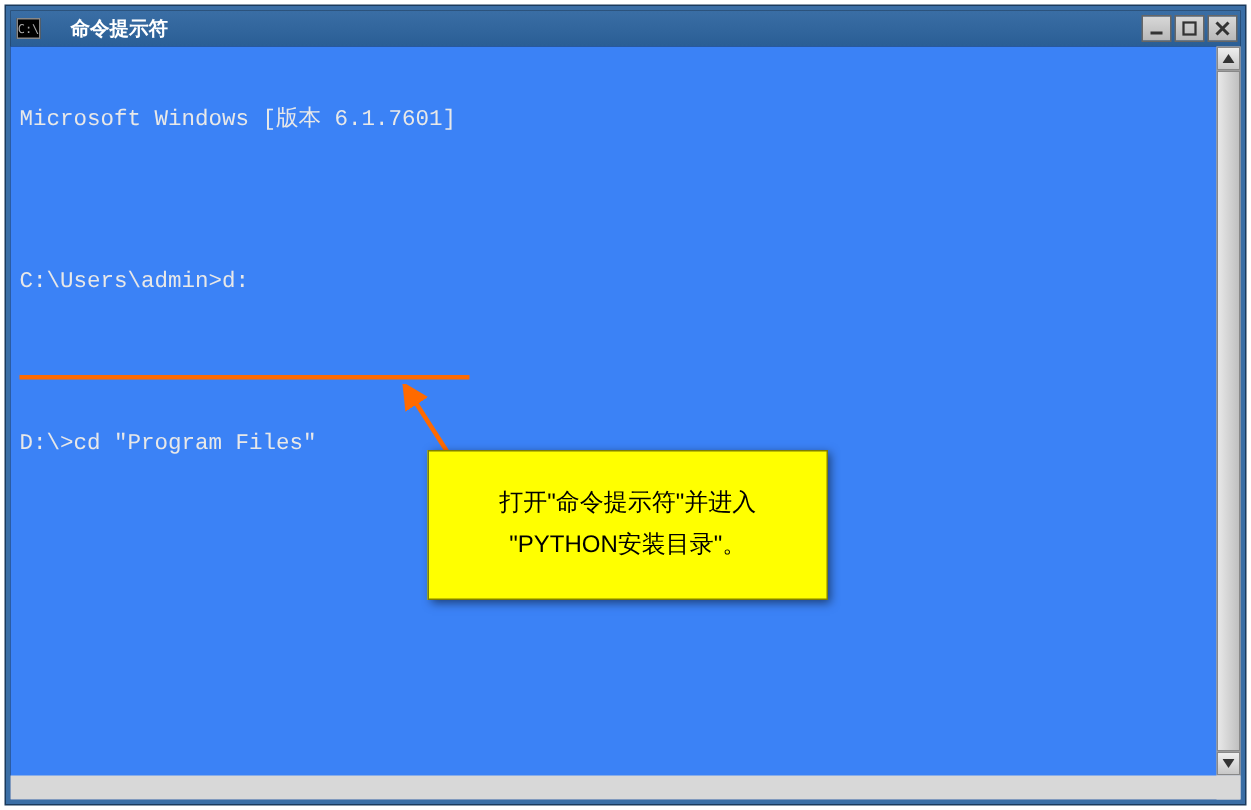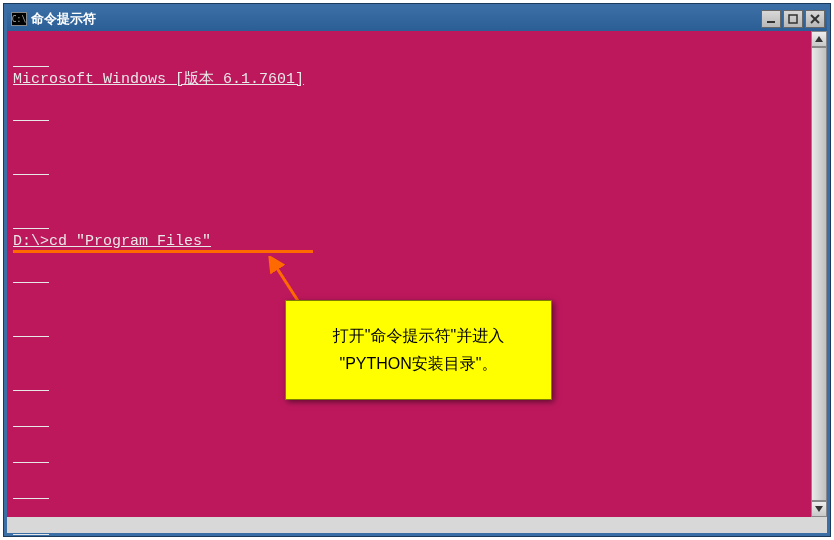--- a/index.html
+++ b/index.html
@@ -33,48 +33,47 @@
       background: #000000;
       border: 1px solid #888;
       margin-right: 4px;
       display: flex;
       align-items: center;
       justify-content: center;
       font-size: 8px;
       color: #aaa;
       font-family: monospace;
     }
-    .title-text { flex: 1; font-weight: bold; }
+    .title-text { flex: 1; font-weight: bold; margin-left: 16px; }
     .window-controls { display: flex; gap: 2px; }
     .win-btn {
       width: 20px; height: 18px;
       background: linear-gradient(to bottom, #d8d8d8, #b8b8b8);
       border: 1px solid #666;
       display: flex;
       align-items: center;
       justify-content: center;
       font-size: 11px;
       font-weight: bold;
       color: #333;
       cursor: pointer;
       font-family: sans-serif;
     }
     .win-btn svg { display: block; }
     .terminal-body {
       position: relative;
       width: 100%;
       height: calc(100% - 24px);
-      background: #be185d;
+      background: #3b82f6;
       padding: 4px 6px;
       color: #e8e8e8;
       font-family: "Consolas", "Courier New", "SimSun", monospace;
       font-size: 15px;
       line-height: 18px;
       white-space: pre;
-      text-decoration: underline;
     }
     .terminal-line { min-height: 18px; }
     .scrollbar-v {
       position: absolute;
       right: 0; top: 0;
       width: 16px; height: calc(100% - 16px);
       background: #d8d8d8;
     }
     .scroll-arrow {
       width: 16px; height: 16px;
@@ -158,20 +157,21 @@
             <line x1="1" y1="1" x2="9" y2="9" stroke="#333" stroke-width="2"></line>
             <line x1="9" y1="1" x2="1" y2="9" stroke="#333" stroke-width="2"></line>
           </svg>
       </div>
     </div>
   </div>
 
   <div class="terminal-body">
     <div class="terminal-line">Microsoft Windows [版本 6.1.7601]</div>
     <div class="terminal-line"></div>
+    <div class="terminal-line">C:\Users\admin&gt;d:</div>
     <div class="terminal-line"></div>
     <div class="terminal-line">D:\&gt;cd "Program Files"</div>
     <div class="terminal-line"></div>
     <div class="terminal-line"></div>
     
 
     <div class="underline-highlight"></div>
 
     <svg class="callout-arrow" width="40" height="50">
       <defs>

